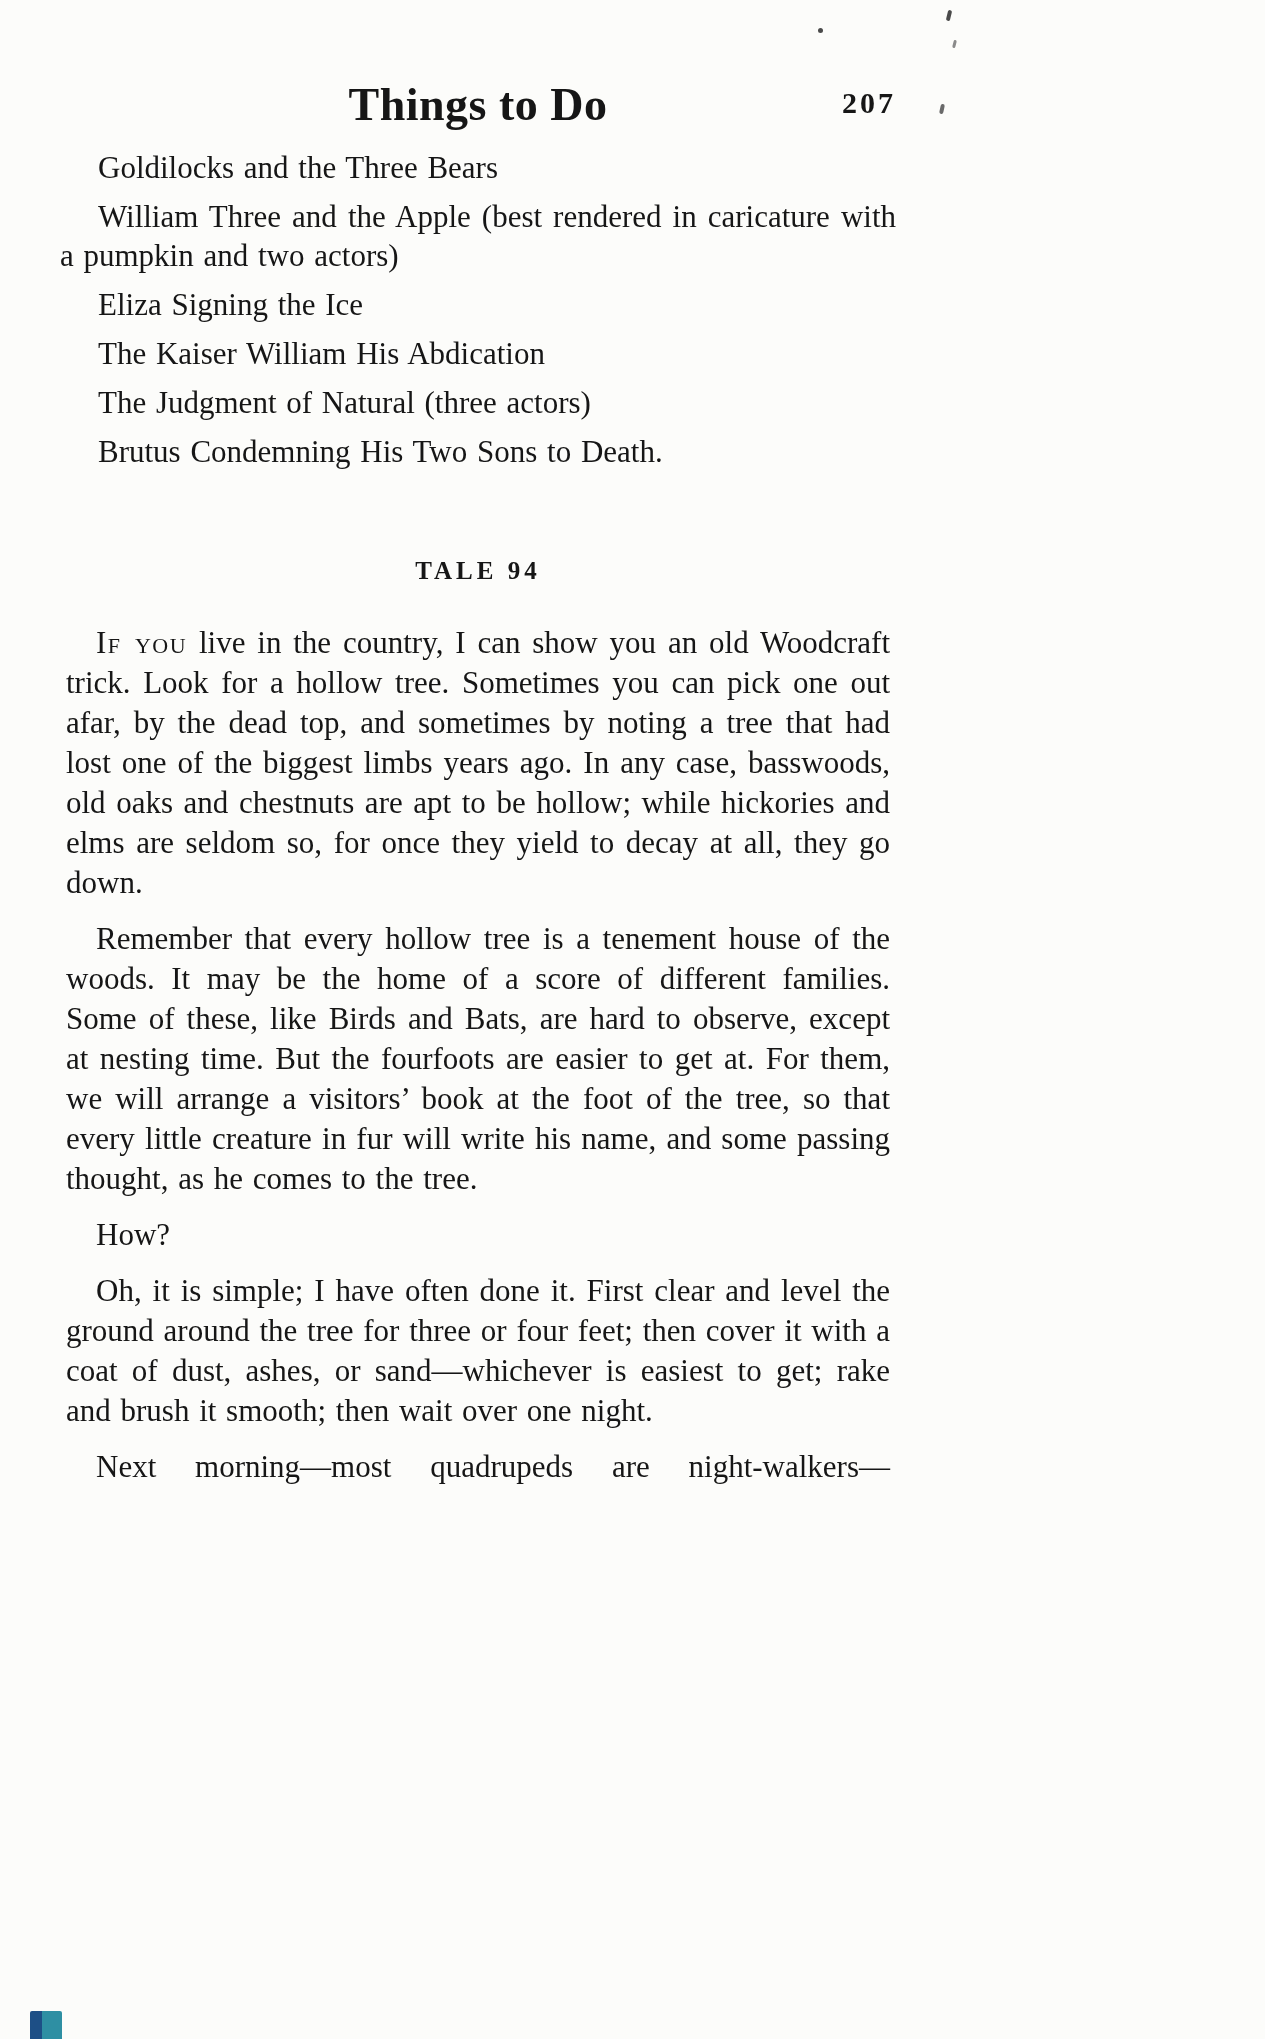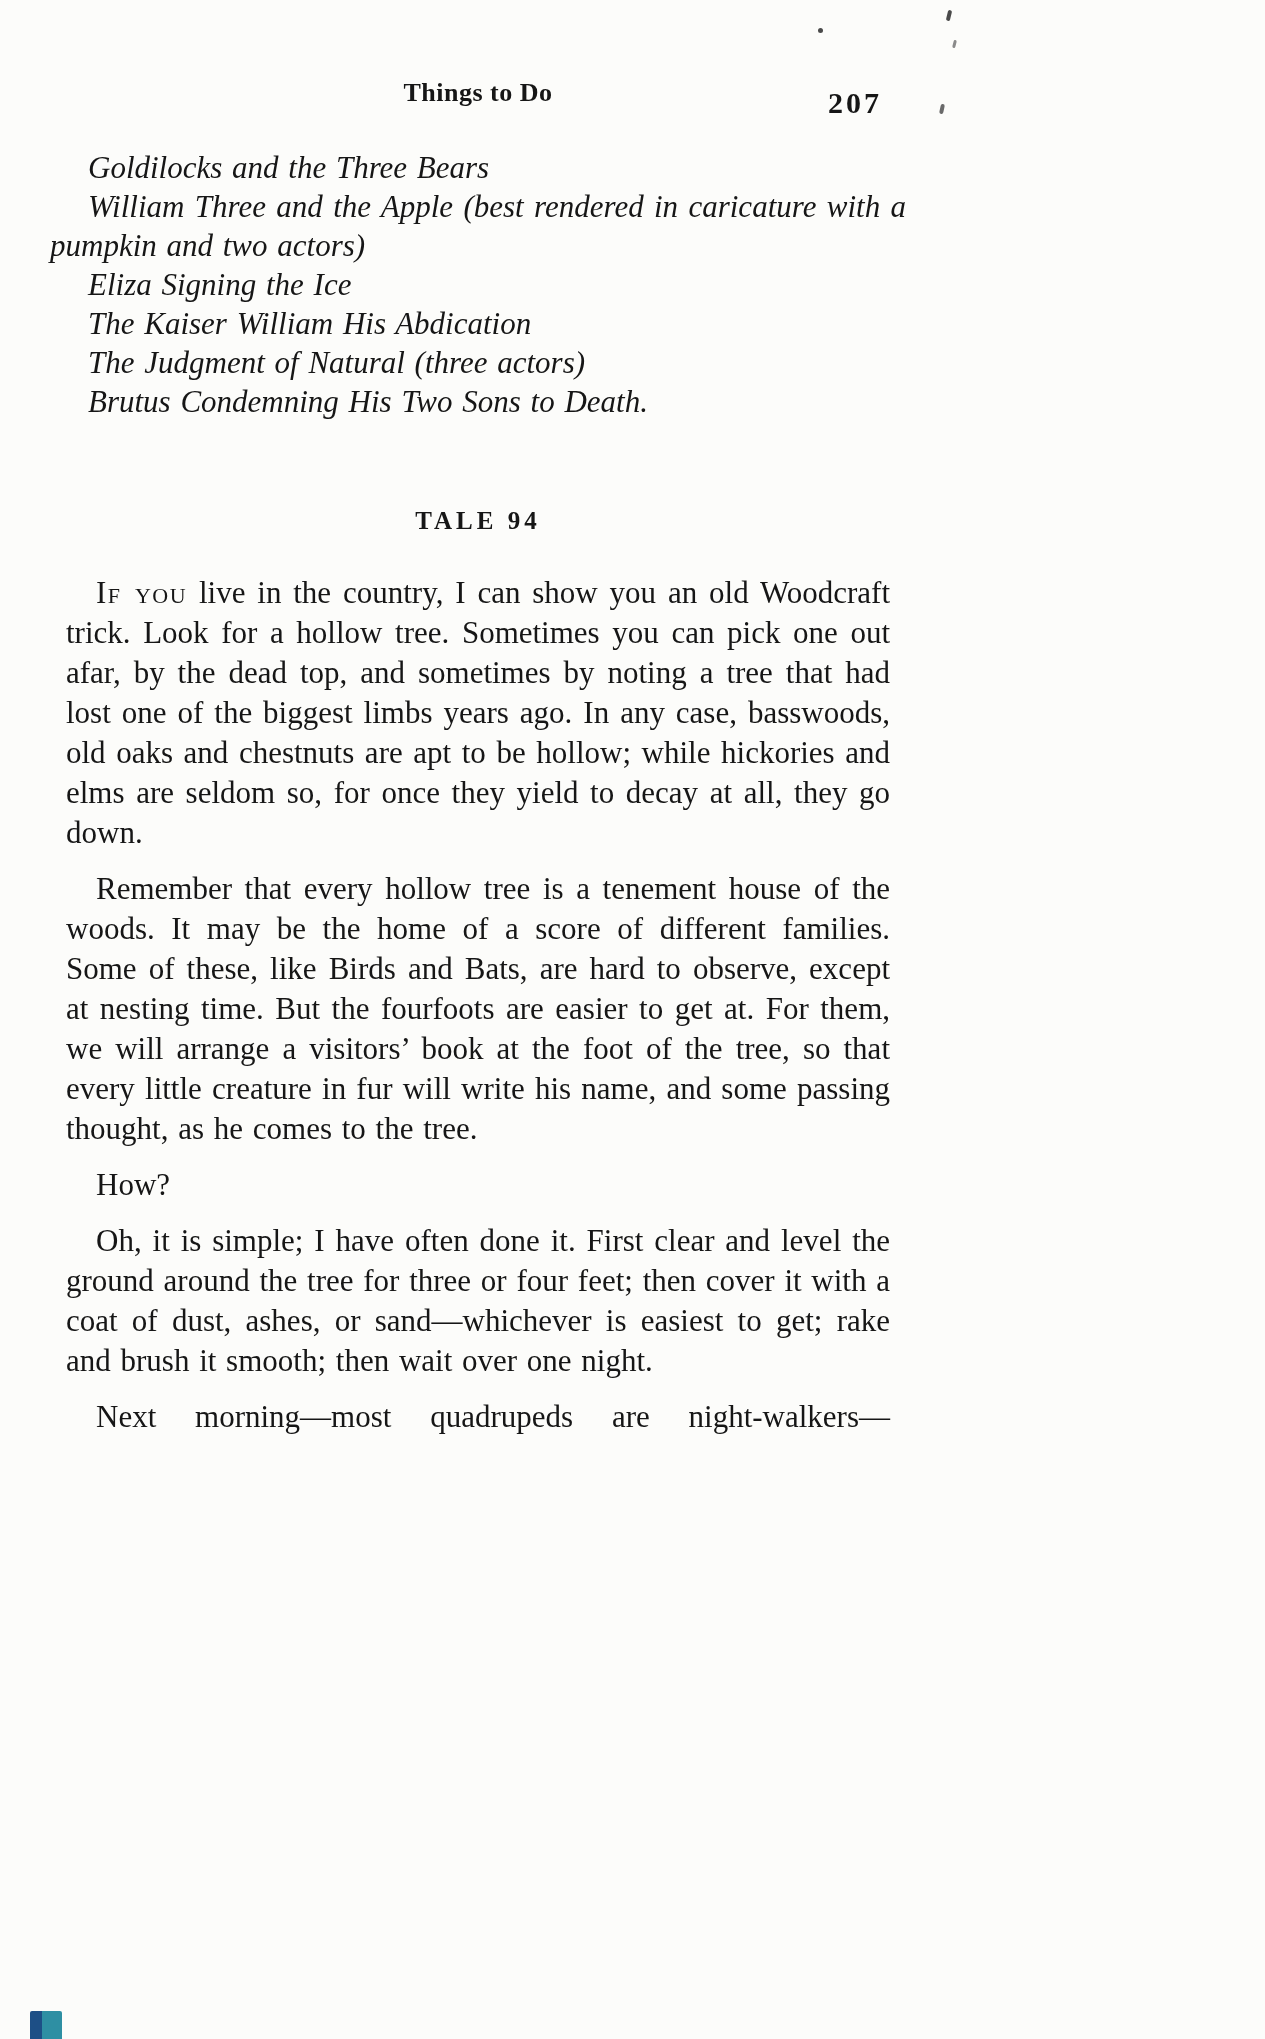--- a/index.html
+++ b/index.html
@@ -22,44 +22,43 @@
     top: 0;
     width: 856px;
   }
   .page-header {
     position: relative;
     margin-top: 78px;
     height: 54px;
   }
   .running-head {
     margin: 0;
-    font-size: 26px;
+    font-size: 46px;
     font-weight: 700;
     text-align: center;
     letter-spacing: 0.5px;
   }
   .page-number {
     position: absolute;
-    right: 24px;
+    right: 10px;
     top: 8px;
     font-size: 30px;
     font-weight: 700;
     letter-spacing: 3px;
   }
   .tableau-list {
     margin-top: 16px;
   }
   .list-item {
-    margin: 0;
+    margin: 10px;
     font-size: 31px;
     line-height: 39px;
     text-indent: 38px;
     text-align: justify;
     word-spacing: 2px;
-    font-style: italic;
   }
   .tale {
     margin-top: 86px;
     text-align: center;
   }
   .tale-label {
     margin: 12px;
     font-size: 25px;
     font-weight: 700;
     letter-spacing: 4px;

